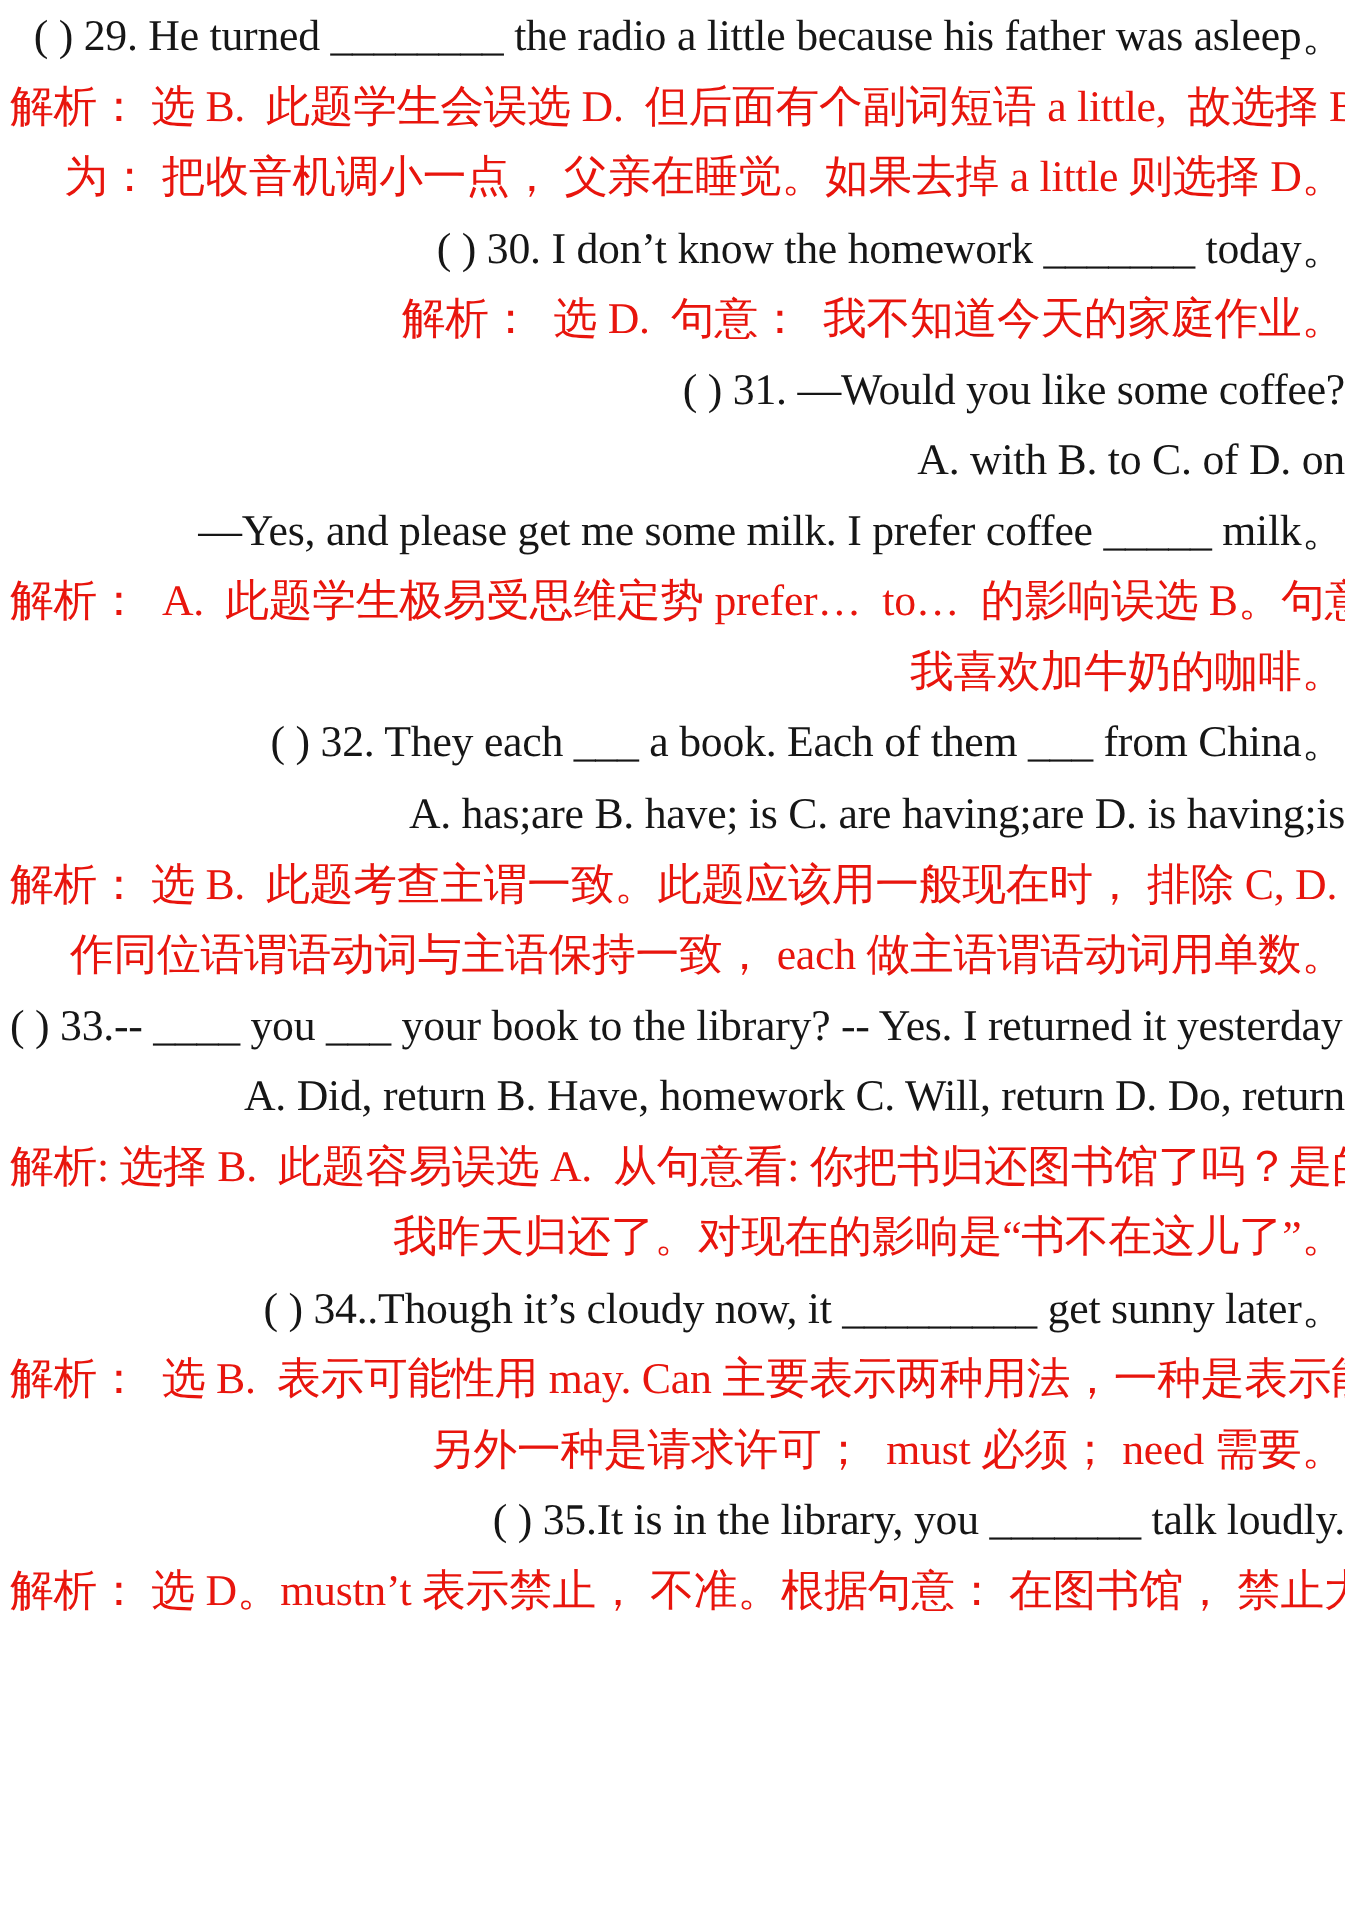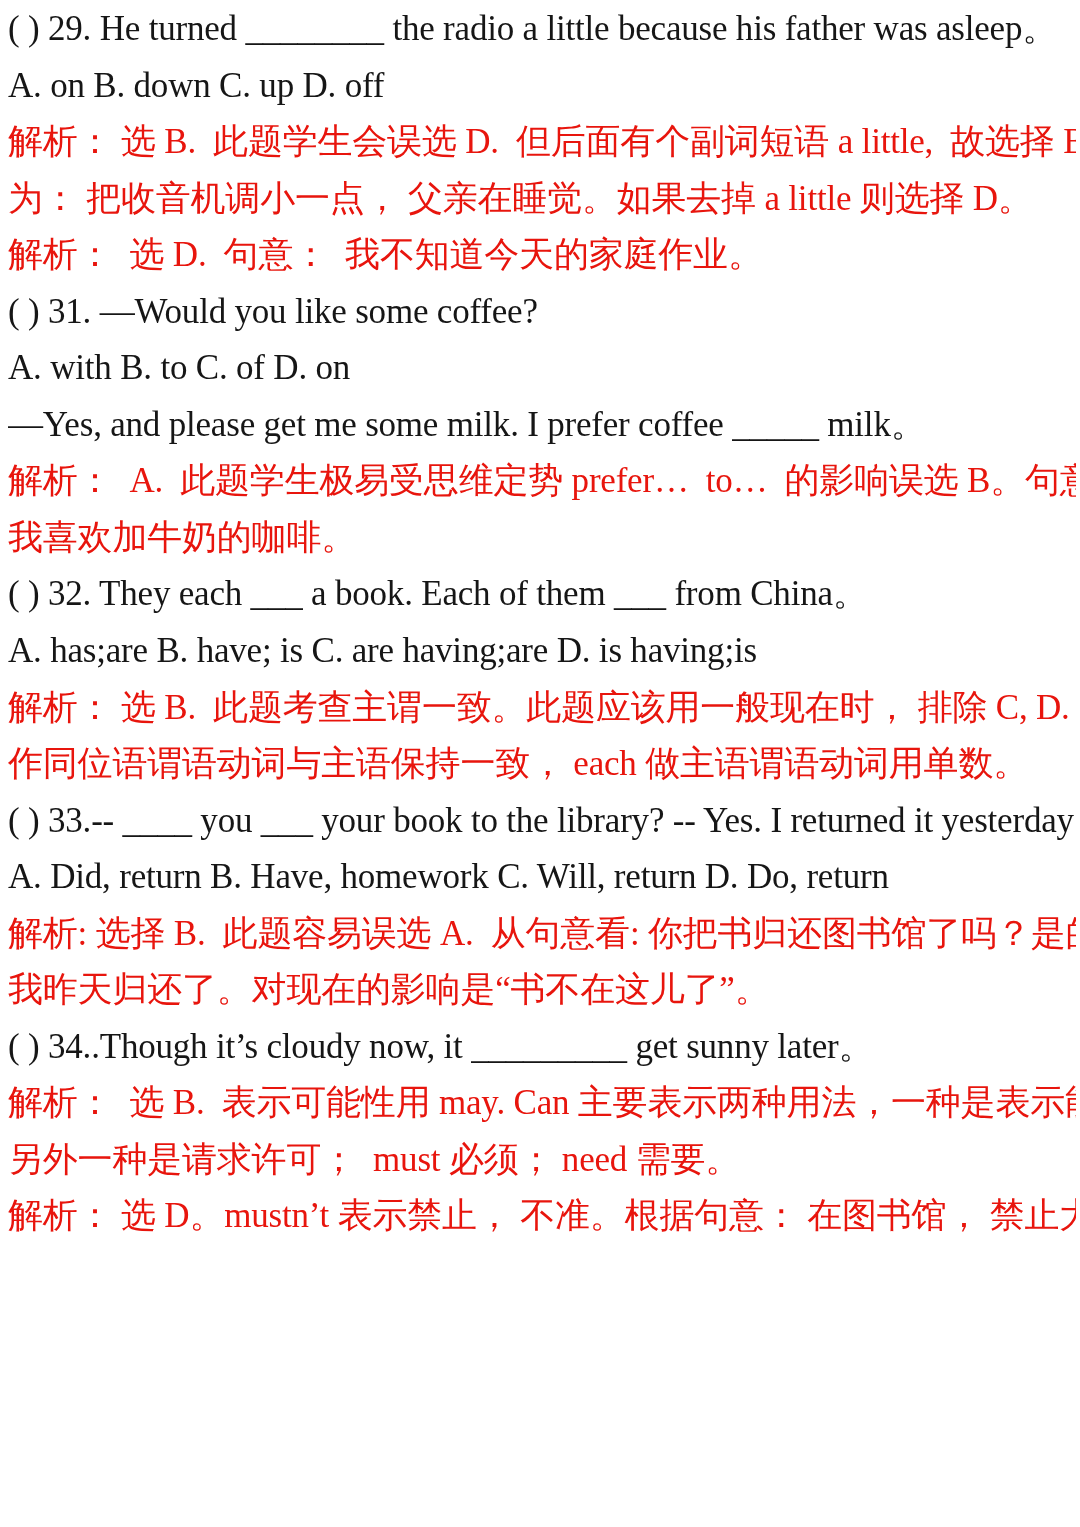--- a/index.html
+++ b/index.html
@@ -12,20 +12,21 @@
     width: 1080px;
     height: 1527px;
     background: var(--page-bg);
     overflow: hidden;
   }
   .doc {
     width: 1080px;
     height: 1527px;
     padding: 1px 4px 0 8px;
     font-family: "Liberation Serif", "DejaVu Serif", serif;
+    text-align: right;
   }
   .line {
     height: 56.55px;
     line-height: 56.55px;
     font-size: 35px;
     letter-spacing: -0.2px;
     white-space: pre;
     overflow: hidden;
     color: var(--question-black);
   }
@@ -33,26 +34,26 @@
     color: var(--analysis-red);
   }
 </style>
 </head>
 <body>
 
 <div class="doc">
 
   <section>
     <div class="line" data-kind="question">( ) 29. He turned ________ the radio a little because his father was asleep。</div>
-    <div class="line" data-kind="options">A. on B. down C. up D. off</div>
     <div class="line" data-kind="analysis">解析： 选 B.  此题学生会误选 D.  但后面有个副词短语 a little,  故选择 B,  意</div>
     <div class="line" data-kind="analysis">为： 把收音机调小一点， 父亲在睡觉。如果去掉 a little 则选择 D。</div>
   </section>
 
   <section>
+    <div class="line" data-kind="question">( ) 30. I don’t know the homework _______ today。</div>
     <div class="line" data-kind="analysis">解析：  选 D.  句意：  我不知道今天的家庭作业。</div>
   </section>
 
   <section>
     <div class="line" data-kind="question">( ) 31. —Would you like some coffee?</div>
     <div class="line" data-kind="options">A. with B. to C. of D. on</div>
     <div class="line" data-kind="question">—Yes, and please get me some milk. I prefer coffee _____ milk。</div>
     <div class="line" data-kind="analysis">解析：  A.  此题学生极易受思维定势 prefer…  to…  的影响误选 B。句意：</div>
     <div class="line" data-kind="analysis">我喜欢加牛奶的咖啡。</div>
   </section>
@@ -71,16 +72,17 @@
     <div class="line" data-kind="analysis">我昨天归还了。对现在的影响是“书不在这儿了”。</div>
   </section>
 
   <section>
     <div class="line" data-kind="question">( ) 34..Though it’s cloudy now, it _________ get sunny later。</div>
     <div class="line" data-kind="analysis">解析：  选 B.  表示可能性用 may. Can 主要表示两种用法，一种是表示能力，</div>
     <div class="line" data-kind="analysis">另外一种是请求许可；  must 必须； need 需要。</div>
   </section>
 
   <section>
+    <div class="line" data-kind="question">( ) 35.It is in the library, you _______ talk loudly.</div>
     <div class="line" data-kind="analysis">解析： 选 D。mustn’t 表示禁止， 不准。根据句意： 在图书馆， 禁止大声说</div>
   </section>
 
 </div>
 
 </body></html>

